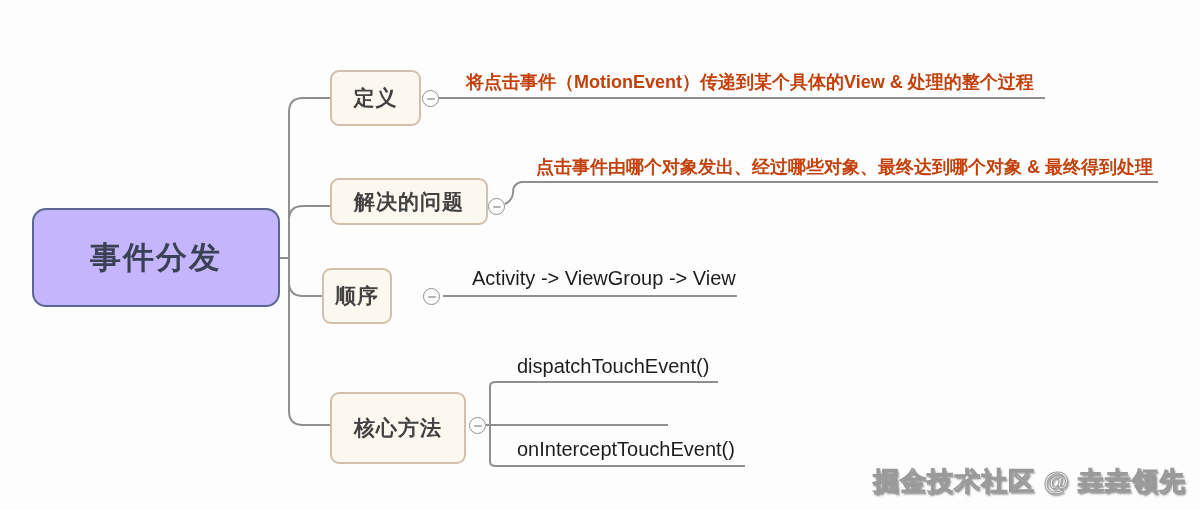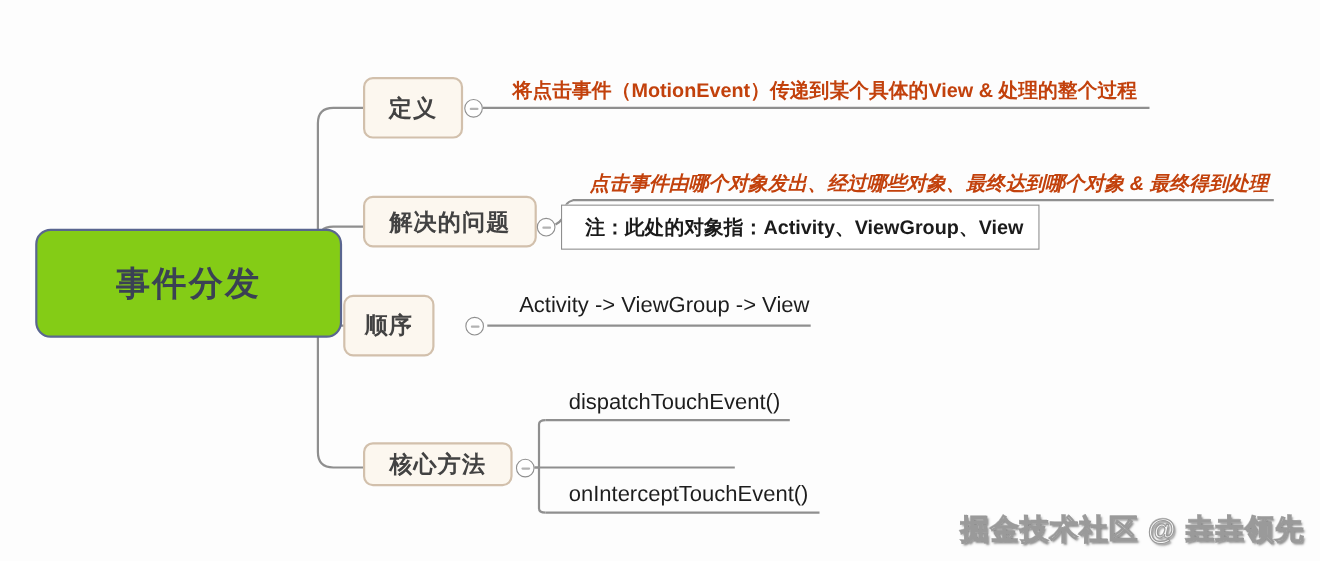--- a/index.html
+++ b/index.html
@@ -8,53 +8,53 @@
     background:#fdfdfd;
     font-family:"Liberation Sans","DejaVu Sans",sans-serif;
   }
   .connectors{position:absolute;left:0;top:0;width:1200px;height:510px;}
 
   .node{
     position:absolute;display:flex;align-items:center;justify-content:center;
     box-sizing:border-box;cursor:default;
   }
   .root-node{
-    left:32px;top:208px;width:279px;height:99px;
-    background:#84cc16;border:2.5px solid #5a6690;border-radius:14px;
+    left:32px;top:208px;width:248px;height:99px;
+    background:#c4b5fd;border:2.5px solid #5a6690;border-radius:14px;
   }
   .root-node .label{
     font-size:31px;font-weight:700;color:#3a4154;letter-spacing:2px;
   }
   .branch-node{
     background:#fcf7ef;border:2px solid #d2c0ac;border-radius:9px;
   }
   .branch-node .label{font-size:21px;font-weight:600;color:#424242;letter-spacing:1px;}
   .branch-definition{left:330px;top:70px;width:91px;height:56px;align-items:center;}
   .branch-problem{left:330px;top:178px;width:158px;height:47px;}
-  .branch-order{left:312px;top:268px;width:83px;height:56px;}
-  .branch-methods{left:330px;top:402px;width:136px;height:40px;align-items:center;}
+  .branch-order{left:322px;top:268px;width:70px;height:56px;}
+  .branch-methods{left:330px;top:392px;width:136px;height:72px;align-items:center;}
 
   .collapse-toggle{
     position:absolute;width:17px;height:17px;border-radius:50%;
     background:#ffffff;border:1.5px solid #8f8f8f;box-sizing:border-box;
     display:flex;align-items:center;justify-content:center;cursor:pointer;
   }
   .collapse-toggle .minus{display:block;width:8px;height:2px;background:#b3b3b3;border-radius:1px;}
   .toggle-1{left:422px;top:90px;}
   .toggle-2{left:488px;top:198px;}
   .toggle-3{left:423px;top:288px;}
   .toggle-4{left:469px;top:417px;}
 
   .child-topic{
     position:absolute;white-space:nowrap;color:#c2410c;cursor:default;
   }
   .cjk{font-size:18px;font-weight:600;}
   .latin{font-size:20px;font-weight:500;color:#1d1d1d;}
   .t-def{left:466px;top:70px;}
-  .t-prob1{left:536px;top:155px;font-style:italic;}
+  .t-prob1{left:536px;top:155px;}
   .t-order{left:472px;top:267px;}
   .t-m1{left:517px;top:355px;}
   .t-m2{left:517px;top:397px;}
   .t-m3{left:517px;top:438px;}
 
   .note-topic{
     position:absolute;left:510px;top:186px;width:435px;height:41px;
     box-sizing:border-box;border:1.5px solid #8f8f8f;background:#ffffff;
     display:flex;align-items:center;padding-left:21px;
     font-size:18px;font-weight:600;color:#1b1b1b;white-space:nowrap;cursor:default;
@@ -119,21 +119,20 @@
     <span class="minus"></span>
   </div>
   <div class="collapse-toggle toggle-4">
     <span class="minus"></span>
   </div>
 
   <div class="child-topic cjk t-def">将点击事件（MotionEvent）传递到某个具体的View &amp; 处理的整个过程</div>
 
   <div class="child-topic cjk t-prob1">点击事件由哪个对象发出、经过哪些对象、最终达到哪个对象 &amp; 最终得到处理</div>
 
-  <div class="note-topic">注：此处的对象指：Activity、ViewGroup、View</div>
 
   <div class="child-topic latin t-order">Activity -&gt; ViewGroup -&gt; View</div>
 
   <div class="child-topic latin t-m1">dispatchTouchEvent()</div>
   <div class="child-topic latin t-m3">onInterceptTouchEvent()</div>
 
   <div class="watermark">掘金技术社区 @ 垚垚领先</div>
 
 </div>
 

